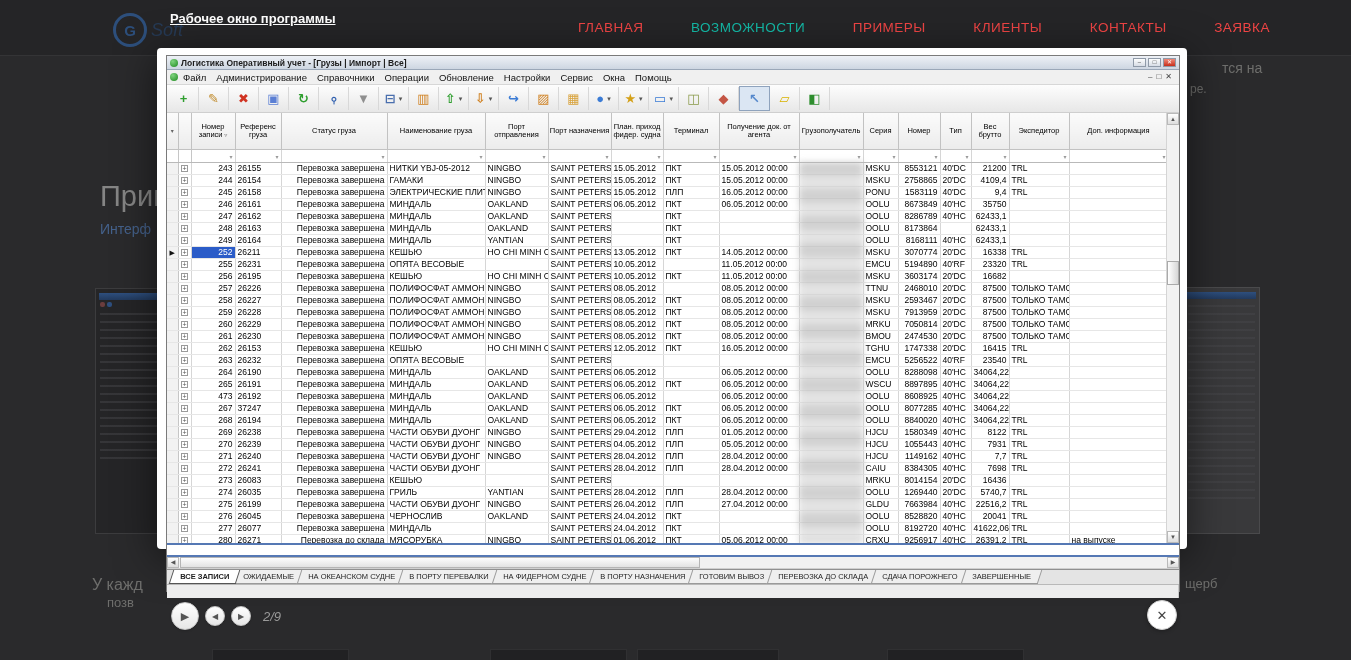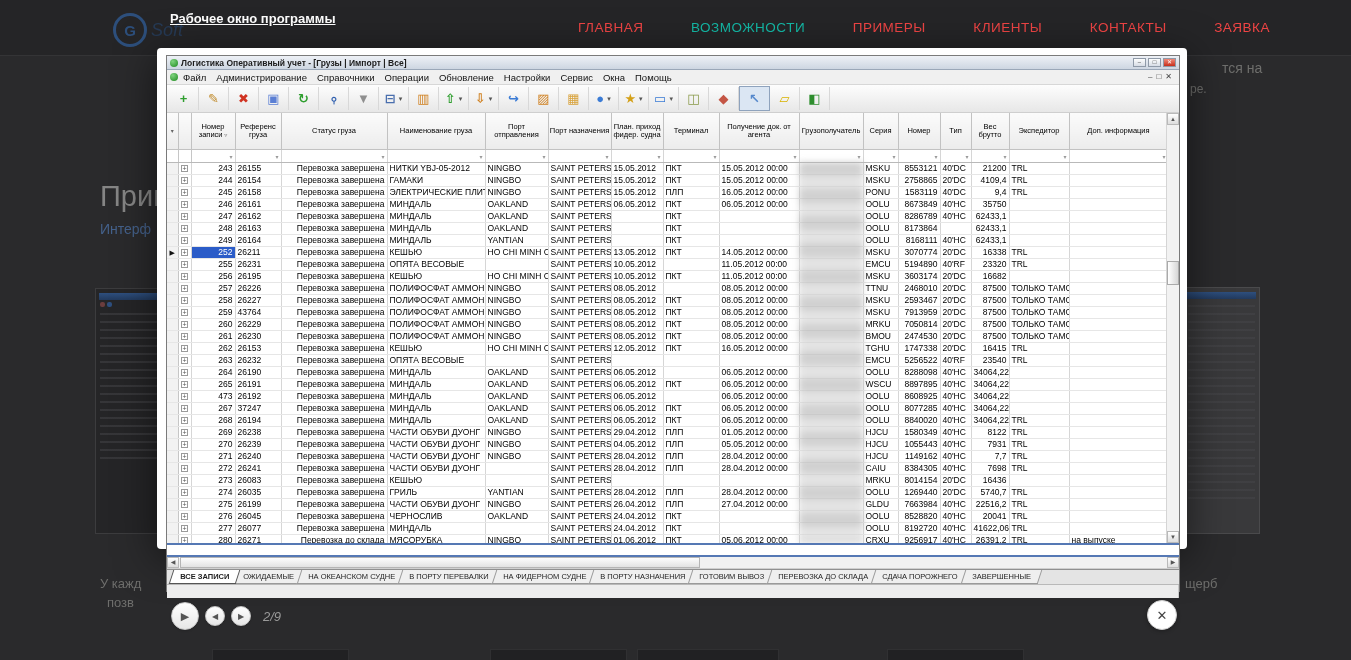--- a/index.html
+++ b/index.html
@@ -14,21 +14,21 @@
   .navlink.active{color:#14b8a6;}
   .logo{position:absolute;left:113px;top:13px;display:flex;align-items:center;gap:4px;}
   .logo-circle{width:28px;height:28px;border:3px solid #2d4f7c;border-radius:50%;color:#2d4f7c;
                font-size:15px;font-weight:bold;display:flex;align-items:center;justify-content:center;}
   .logo-text{font-size:18px;color:#263a55;font-style:italic;}
   .frag{position:absolute;color:#6e6e6c;}
   .frag-heading{left:100px;top:180px;font-size:29px;color:#858585;}
   .frag-sub{left:100px;top:221px;font-size:14px;color:#44618b;}
   .frag-tr1{left:1190px;top:60px;font-size:14px;margin-left:32px;}
   .frag-tr2{left:1190px;top:82px;font-size:12px;}
-  .frag-bl1{left:100px;top:576px;font-size:13px;text-align:center;}
+  .frag-bl1{left:92px;top:576px;font-size:16px;text-align:center;}
   .frag-bl2{left:107px;top:595px;font-size:13px;}
   .frag-br{left:1185px;top:576px;font-size:13px;}
   .thumb{position:absolute;background:#252527;border:1px solid #3c3c3e;}
   .thumb-l{left:95px;top:288px;width:70px;height:244px;}
   .thumb-r{left:1183px;top:287px;width:75px;height:245px;background:#39393b;border-color:#4a4a4c;}
   .thumb-titlebar{height:7px;margin:4px 3px 2px 3px;background:linear-gradient(#2e4f7e,#223a5e);}
   .thumb-dots{display:flex;gap:2px;margin:2px 0 0 4px;}
   .thumb-dots i{width:5px;height:5px;border-radius:2px;background:#6b3d3d;}
   .thumb-dots i+i{background:#2e4f7e;}
   .thumb-lines{margin:6px 4px;height:150px;
@@ -586,21 +586,21 @@
                 <td class="ra">2593467</td>
                 <td>20'DC</td>
                 <td class="ra">87500</td>
                 <td>ТОЛЬКО ТАМО</td>
                 <td></td>
               </tr>
               <tr>
                 <td class="ind"></td>
                 <td class="exp"><span class="plusbox">+</span></td>
                 <td class="ra">259</td>
-                <td>43764</td>
+                <td>26228</td>
                 <td class="ra">Перевозка завершена</td>
                 <td>ПОЛИФОСФАТ АММОНИ</td>
                 <td>NINGBO</td>
                 <td>SAINT PETERSB</td>
                 <td>08.05.2012</td>
                 <td>ПКТ</td>
                 <td>08.05.2012 00:00</td>
                 <td></td>
                 <td>MSKU</td>
                 <td class="ra">7913959</td>

